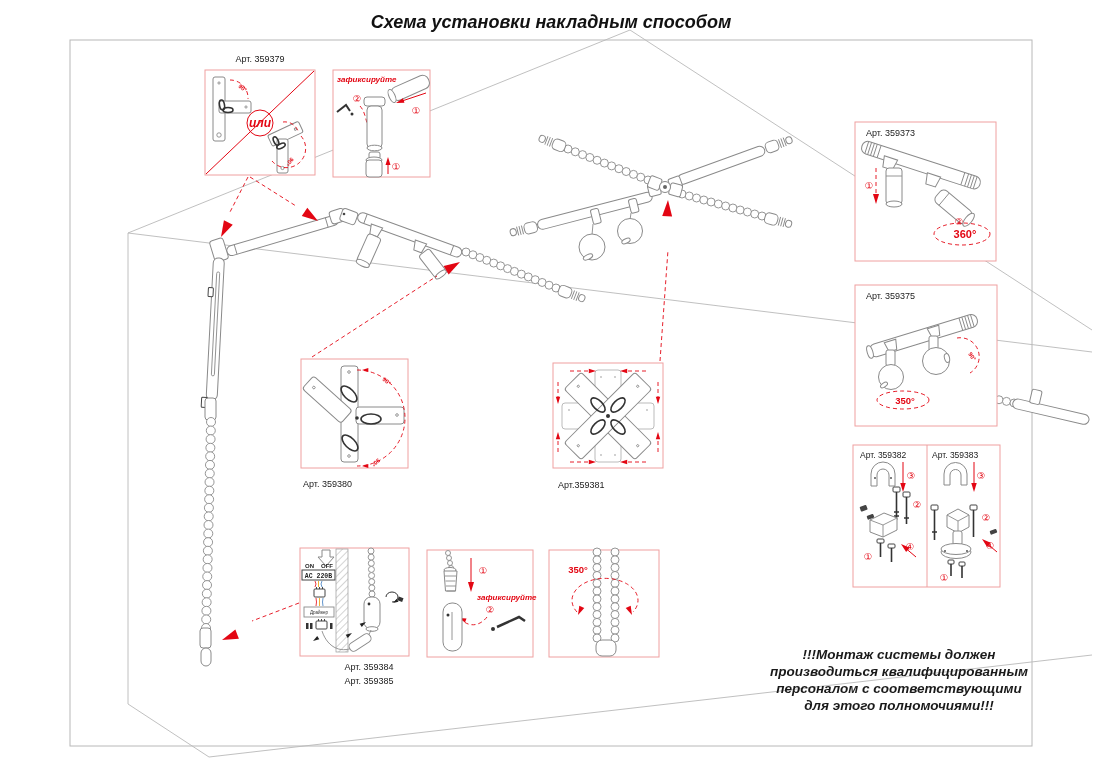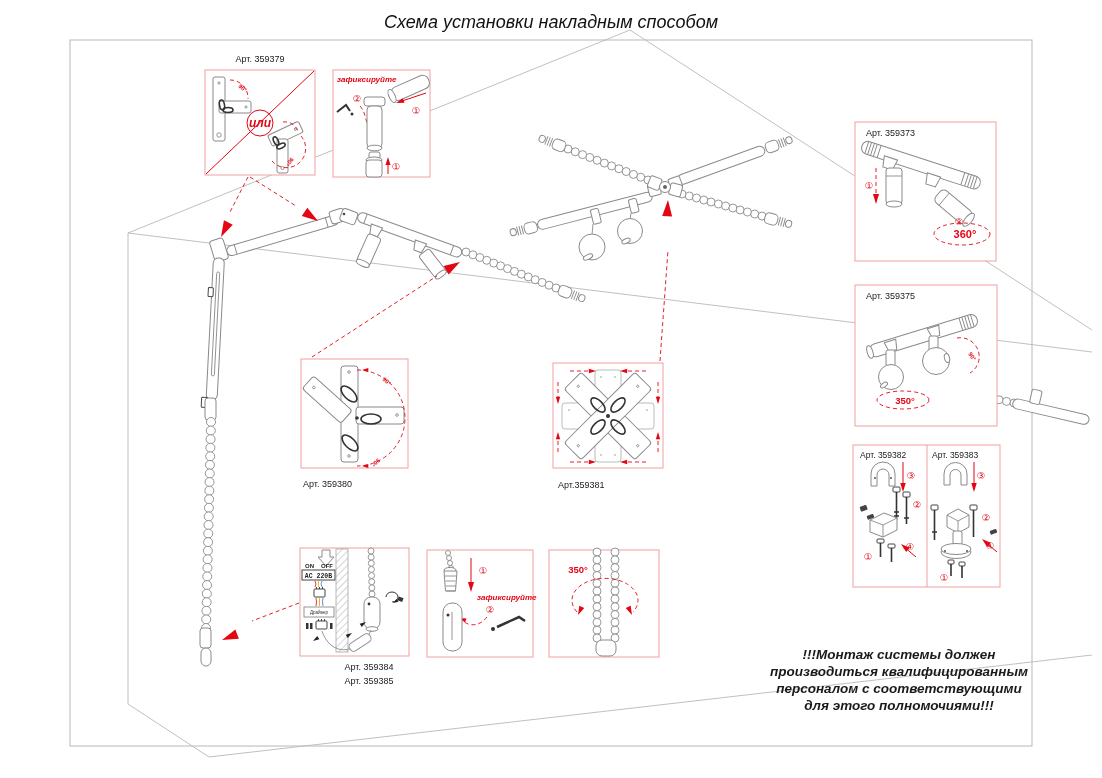--- a/index.html
+++ b/index.html
@@ -1,19 +1,19 @@
 <!DOCTYPE html>
 <html><head>
 <meta charset="utf-8">
 <style>
   html,body{margin:0;padding:0;background:#fff;}
   .page{position:relative;width:1102px;height:778px;background:#fff;overflow:hidden;
         font-family:"Liberation Sans",sans-serif;}
   .title{position:absolute;top:12px;left:0;width:100%;text-align:center;
-         font-size:18px;font-weight:normal;font-style:italic;color:#111;}
+         font-size:18px;font-weight:bold;font-style:italic;color:#111;}
   svg text{font-family:"Liberation Sans","DejaVu Sans",sans-serif;fill:#1a1a1a;}
   .lbl{font-size:9px;}
   .lbl85{font-size:8.5px;}
   .warn{font-size:13.5px;font-weight:bold;font-style:italic;}
   .box{fill:#fff;stroke:#efa0a0;stroke-width:1;}
   .fx{fill:#fff;stroke:#8a8a8a;stroke-width:1;}
   .fxn{fill:none;stroke:#8a8a8a;stroke-width:0.9;}
   .lt{fill:#fff;stroke:#bbbbbb;stroke-width:1;}
   .dark{fill:#fff;stroke:#444;stroke-width:1;}
   .slot{fill:none;stroke:#333;stroke-width:1.6;}

